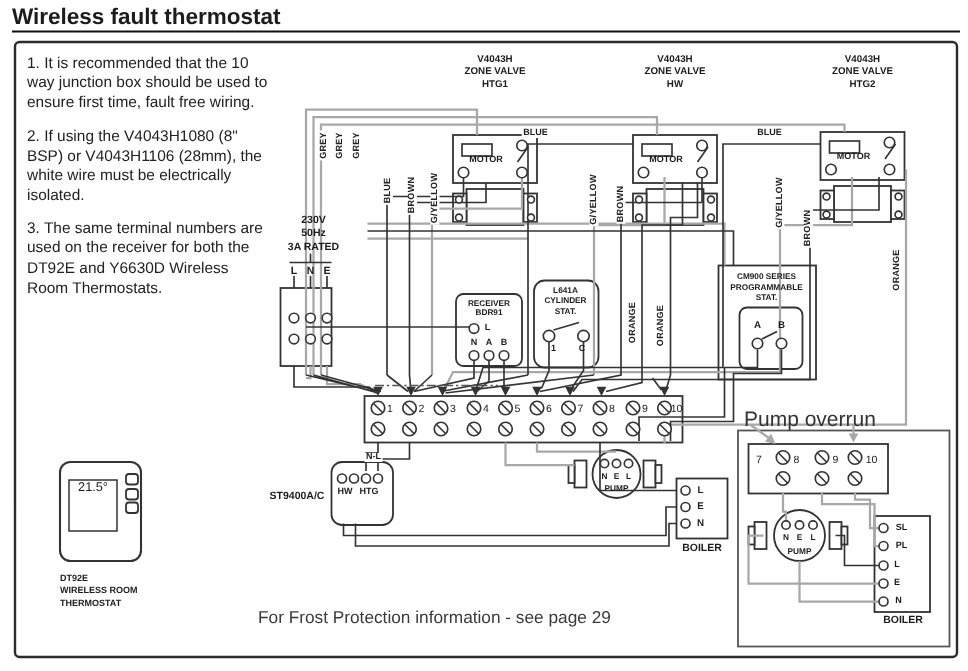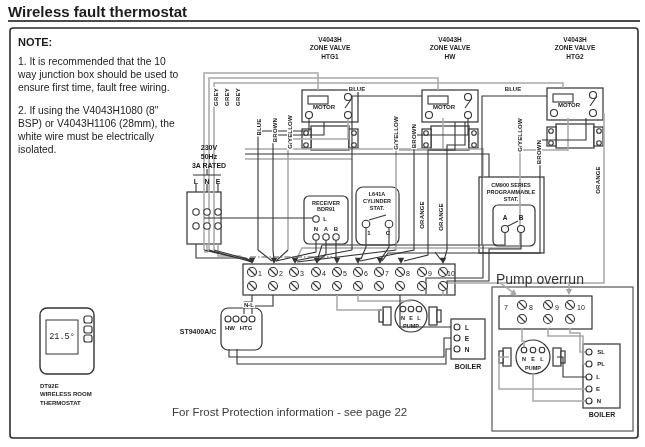--- a/index.html
+++ b/index.html
@@ -272,26 +272,26 @@
   </g>
   <g fill="#a8a8a8" stroke="none">
     <path d="M517,296 l-7,-1.5 4,-5.5 z"></path>
     <path d="M569,295 l-3.2,-6 h6.4 z"></path>
   </g>
 </svg>
 
 <div class="tl" style="left:8px;top:3px;font:bold 15px 'Liberation Sans',sans-serif">Wireless fault thermostat</div>
 
 <div id="notes">
-  <div class="hd">NOTE:</div>
   <p>1. It is recommended that the 10 way junction box should be used to ensure first time, fault free wiring.</p>
   <p>2. If using the V4043H1080 (8" BSP) or V4043H1106 (28mm), the white wire must be electrically isolated.</p>
-</div>
-
-<span class="c f8" style="left:62px;top:337px;font-family:Liberation Mono, monospace">21.5°</span>
+  <p>3. The same terminal numbers are used on the receiver for both the DT92E and Y6630D Wireless Room Thermostats.</p>
+</div>
+
+<span class="c f8" style="left:62px;top:324px;font-family:Liberation Sans, sans-serif">21.5°</span>
 <div id="tstat-label">
   <span>DT92E</span>
   <span>WIRELESS ROOM</span>
   <span>THERMOSTAT</span>
 </div>
 
 <div class="vt" style="left:330px;top:36px">
   <span>V4043H</span>
       <span>ZONE VALVE</span>
       <span>HTG1</span>
@@ -386,15 +386,15 @@
 <span class="c f5 b" style="left:533px;top:359px">E</span>
 <span class="c f5 b" style="left:542px;top:359px">L</span>
 <span class="c f5 b" style="left:533px;top:368px">PUMP</span>
 <span class="c f6 b" style="left:601px;top:352px">SL</span>
 <span class="c f6 b" style="left:601px;top:364px">PL</span>
 <span class="c f6 b" style="left:598px;top:377px">L</span>
 <span class="c f6 b" style="left:598px;top:389px">E</span>
 <span class="c f6 b" style="left:599px;top:401px">N</span>
 <span class="c f7 b" style="left:602px;top:414px">BOILER</span>
 
-<span class="tl f11" style="left:172px;top:406px;color:#3a3a3a">For Frost Protection information - see page 22</span>
+<span class="tl f11" style="left:172px;top:406px;color:#3a3a3a">For Frost Protection information - see page 29</span>
 
 </div>
 
 </body></html>

